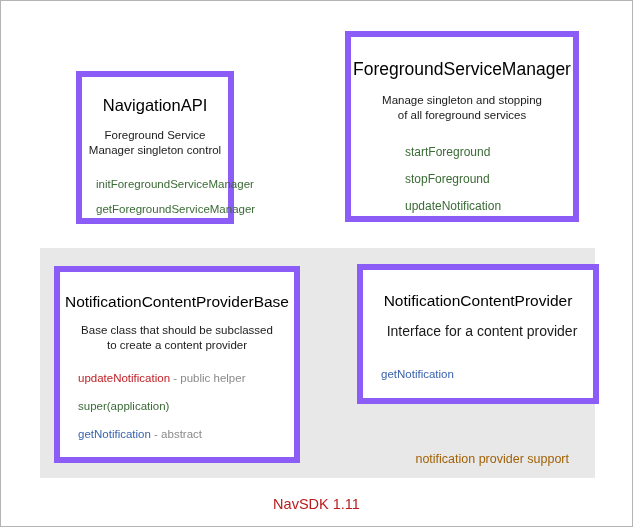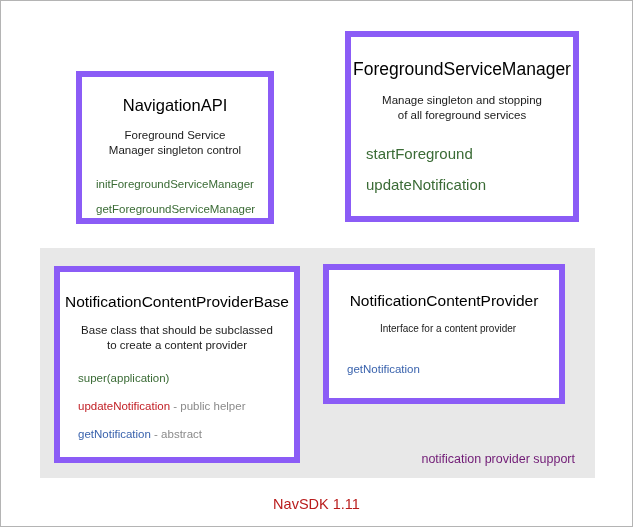--- a/index.html
+++ b/index.html
@@ -57,21 +57,21 @@
   .m-name { color: #3a6b35; }
   .m-name.green { color: #3a6b35; }
   .m-name.red   { color: #c22026; }
   .m-name.blue  { color: #3a63ad; }
   .m-note { color: #8a8a8a; }
 
   
   #navigation-api {
     left: 75px;
     top: 70px;
-    width: 198px;
+    width: 158px;
     height: 153px;
   }
   #navigation-api .box-title {
     margin-top: 19px;
     font-size: 16.5px;
   }
   #navigation-api .box-desc {
     margin-top: 13px;
     font-size: 11.5px;
   }
@@ -96,40 +96,41 @@
   }
   #foreground-service-manager .box-desc {
     margin-top: 14px;
     font-size: 11.5px;
   }
   #foreground-service-manager .method-list {
     margin-top: 22px;
     padding-left: 15px;
   }
   #foreground-service-manager .method-row {
-    font-size: 15px;
+    font-size: 12px;
     margin-bottom: 13px;
+    margin-left: 39px;
   }
 
   
   #provider-group-panel {
     position: absolute;
     left: 39px;
     top: 247px;
     width: 555px;
     height: 230px;
     background: #e8e8e8;
   }
 
   #group-label {
     position: absolute;
-    right: 20px;
+    right: 26px;
     bottom: 12px;
     font-size: 12.5px;
-    color: #701a75;
+    color: #a16207;
     white-space: nowrap;
   }
 
   #notification-content-provider-base {
     left: 53px;
     top: 265px;
     width: 246px;
     height: 197px;
   }
   #notification-content-provider-base .box-title {
@@ -143,32 +144,32 @@
   #notification-content-provider-base .method-list {
     margin-top: 20px;
     padding-left: 18px;
   }
   #notification-content-provider-base .method-row {
     font-size: 11.5px;
     margin-bottom: 14px;
   }
 
   #notification-content-provider {
-    left: 322px;
+    left: 356px;
     top: 263px;
     width: 242px;
     height: 140px;
   }
   #notification-content-provider .box-title {
     margin-top: 22px;
     font-size: 15.5px;
   }
   #notification-content-provider .box-desc {
     margin-top: 13px;
-    font-size: 10px;
+    font-size: 14px;
     padding-left: 8px;
   }
   #notification-content-provider .method-list {
     margin-top: 27px;
     padding-left: 18px;
   }
   #notification-content-provider .method-row {
     font-size: 11.5px;
   }
 
@@ -208,35 +209,38 @@
 
   <div class="class-box" id="foreground-service-manager">
     <div class="box-title">ForegroundServiceManager</div>
     <div class="box-desc">Manage singleton and stopping
 of all foreground services</div>
     <div class="method-list">
       <div class="method-row">
         <span class="m-name green">startForeground</span><span class="m-note"></span>
       </div>
       <div class="method-row">
+        <span class="m-name green">stopForeground</span><span class="m-note"></span>
+      </div>
+      <div class="method-row">
         <span class="m-name green">updateNotification</span><span class="m-note"></span>
       </div>
     </div>
   </div>
 
   <div class="class-box" id="notification-content-provider-base">
     <div class="box-title">NotificationContentProviderBase</div>
     <div class="box-desc">Base class that should be subclassed
 to create a content provider</div>
     <div class="method-list">
       <div class="method-row">
+        <span class="m-name red">updateNotification</span><span class="m-note"> - public helper</span>
+      </div>
+      <div class="method-row">
         <span class="m-name green">super(application)</span><span class="m-note"></span>
-      </div>
-      <div class="method-row">
-        <span class="m-name red">updateNotification</span><span class="m-note"> - public helper</span>
       </div>
       <div class="method-row">
         <span class="m-name blue">getNotification</span><span class="m-note"> - abstract</span>
       </div>
     </div>
   </div>
 
   <div class="class-box" id="notification-content-provider">
     <div class="box-title">NotificationContentProvider</div>
     <div class="box-desc">Interface for a content provider</div>

